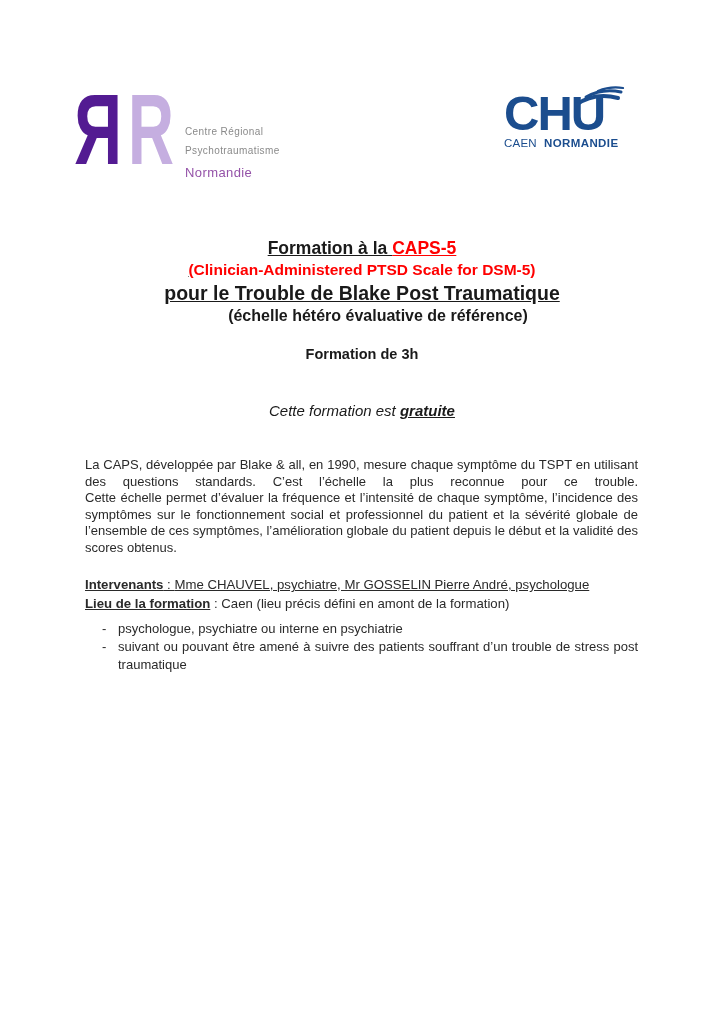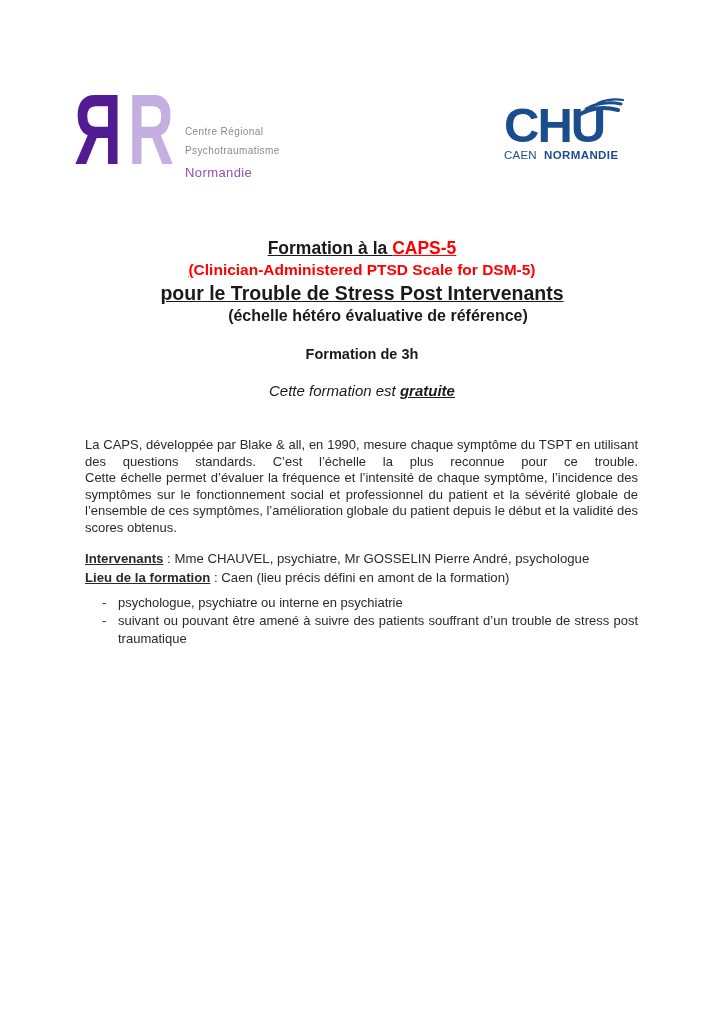--- a/index.html
+++ b/index.html
@@ -8,47 +8,47 @@
     background:#ffffff; overflow:hidden;
     font-family:"Liberation Sans", sans-serif; color:#2a2a2a;
   }
 
   
   .logo-left { position:absolute; left:72px; top:84px; display:flex; }
   .crp-text { margin-left:9px; padding-top:38px; }
   .crp-line { font-size:10px; line-height:19px; color:#8a8a8a; letter-spacing:.4px; }
   .crp-region { font-size:13px; line-height:16px; color:#9452a8; letter-spacing:.4px; margin-top:5px; }
 
-  .logo-right { position:absolute; left:504px; top:98px; }
+  .logo-right { position:absolute; left:504px; top:86px; }
 
   svg text { font-family:"Liberation Sans", sans-serif; }
 
   
   .title-block { margin-top:237px; text-align:center; }
   .t1 { font-size:17.5px; line-height:22px; font-weight:bold; }
   .t1 .black { color:#1a1a1a; text-decoration:underline; }
   .t1 .red { color:#ff0000; text-decoration:underline; }
   .t2 { font-size:15.5px; line-height:22px; font-weight:bold; color:#ff0000;text-align:center; }
   .t2 .paren { text-decoration:underline; text-decoration-color:#1a1a1a; }
   .t3 { font-size:19.5px; line-height:24px; font-weight:bold; color:#1a1a1a; text-decoration:underline; }
   .t4 { font-size:16px; line-height:21px; font-weight:bold; color:#1a1a1a;margin-left:32px; }
 
   .f3h { margin-top:19px; text-align:center; font-size:14.5px; font-weight:bold; line-height:18px; color:#1a1a1a; }
 
-  .gratuite-line { margin-top:18px; text-align:center; font-size:15px; font-style:italic; line-height:19px; color:#1a1a1a; }
+  .gratuite-line { margin-top:38px; text-align:center; font-size:15px; font-style:italic; line-height:19px; color:#1a1a1a; }
   .gratuite-line .hl { font-weight:bold; text-decoration:underline; }
 
   
   .bodytext { margin:0 86px 0 85px; font-size:13px; line-height:16.5px; color:#2a2a2a; }
   .para { text-align:justify; }
   .para-first { margin-top:37px; text-align:justify; text-align-last:justify; }
 
   .label-line { margin:0 86px 0 85px; font-size:13.2px; line-height:17px; color:#2a2a2a; }
   .label-line .lbl { font-weight:bold; text-decoration:underline; }
-  .mt-intervenants { margin-top:14px; }
+  .mt-intervenants { margin-top:20px;text-decoration:underline; }
   .mt-lieu { margin-top:2px; }
   .mt-prerequis { margin-top:11px; }
 
   .bullet-list { margin:8px 86px 0 102px; padding:0; list-style:none; }
   .bullet-item { display:flex; font-size:13px; line-height:18px; color:#2a2a2a; }
   .bullet-dash { width:16px; flex:0 0 16px; }
   .bullet-text { flex:1; text-align:justify; }
 </style>
 </head>
 <body>
@@ -84,21 +84,21 @@
     </svg>
   </div>
 
   <div class="title-block">
     <div class="t1">
       <span class="black">Formation à la </span><span class="red">CAPS-5</span>
     </div>
     <div class="t2">
       <span class="paren">(</span><span>Clinician-Administered PTSD Scale for DSM-5)</span>
     </div>
-    <div class="t3">pour le Trouble de Stress Post Intervenants</div>
+    <div class="t3">pour le Trouble de Blake Post Traumatique</div>
     <div class="t4">(échelle hétéro évaluative de référence)</div>
   </div>
 
   <div class="f3h">Formation de 3h</div>
 
   <div class="gratuite-line">
     <span>Cette formation est </span><span class="hl">gratuite</span>
   </div>
 
   <div class="bodytext para-first">La CAPS, développée par Blake &amp; all, en 1990, mesure chaque symptôme du TSPT en utilisant des questions standards. C’est l’échelle la plus reconnue pour ce trouble.</div>

